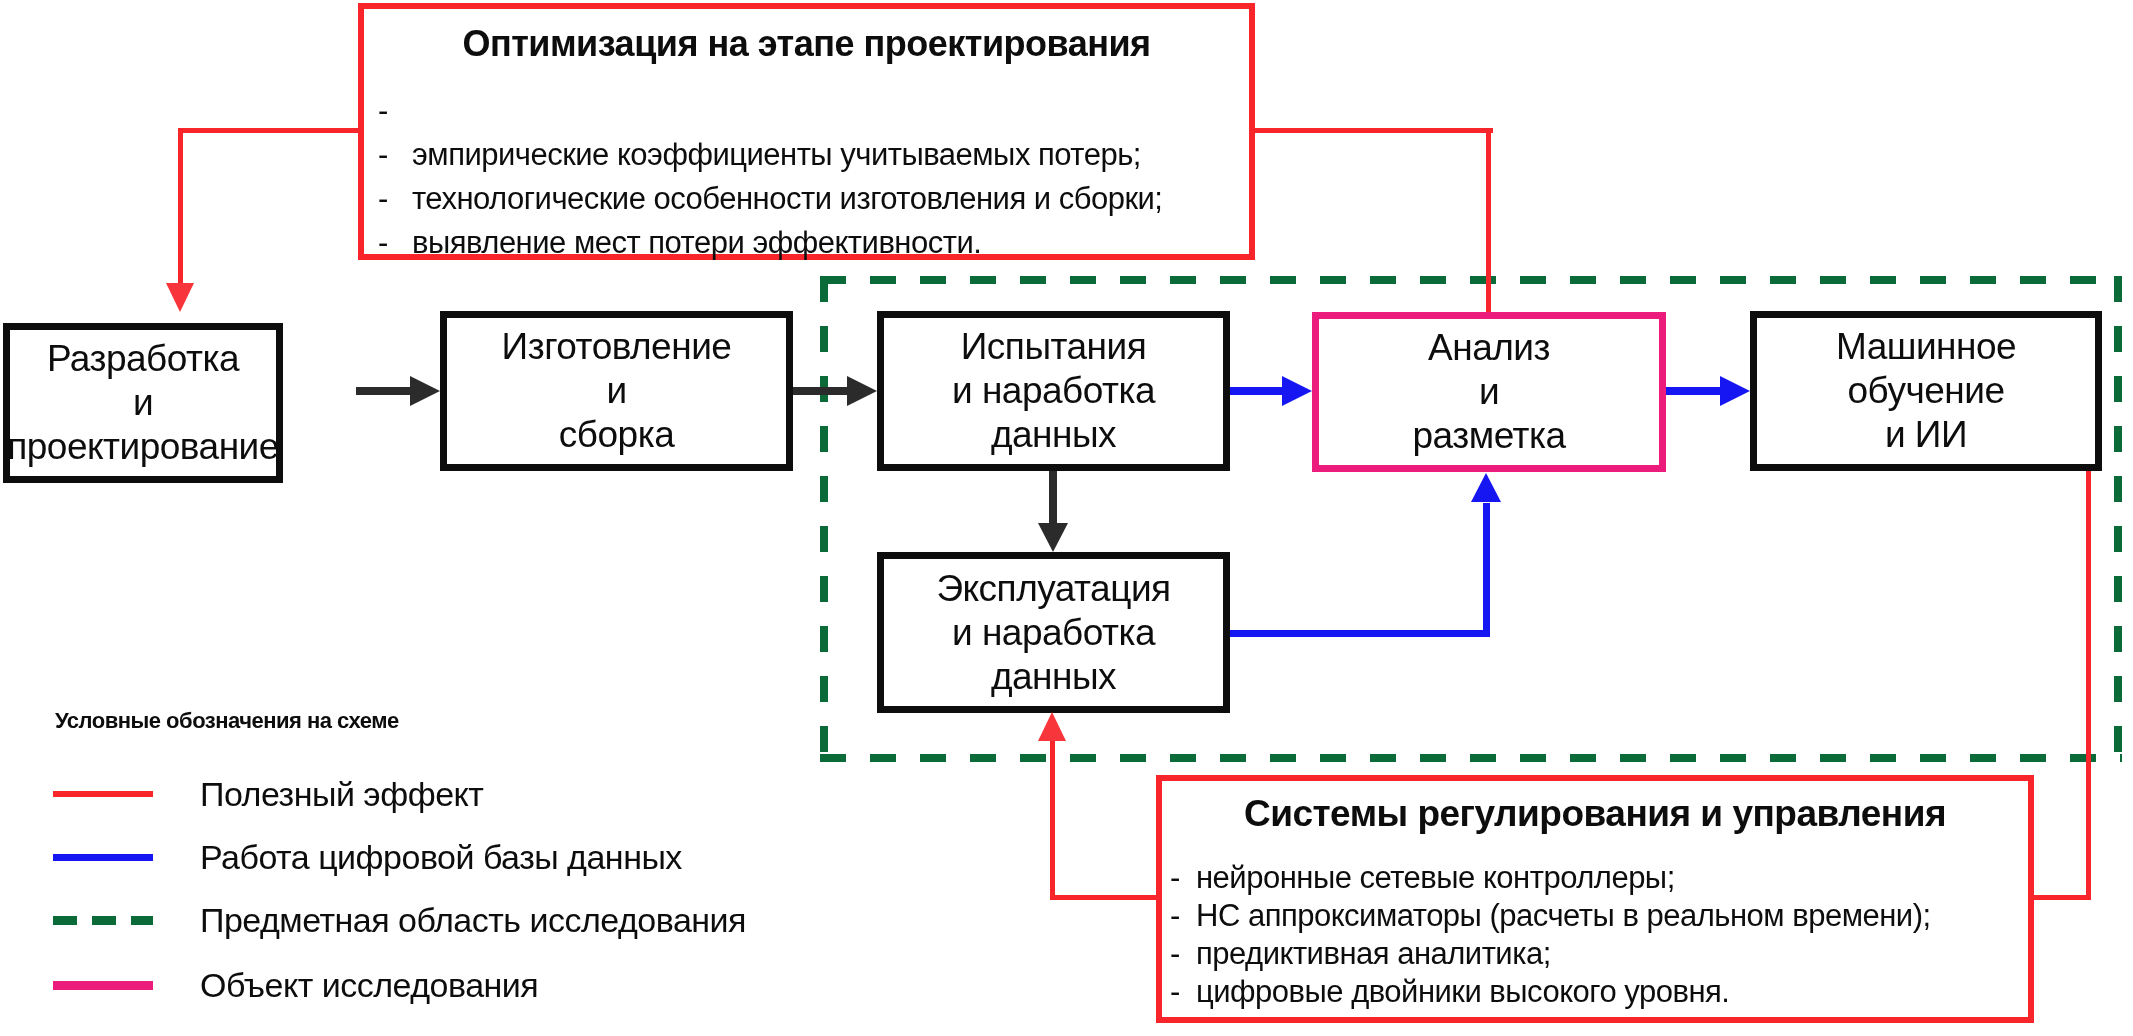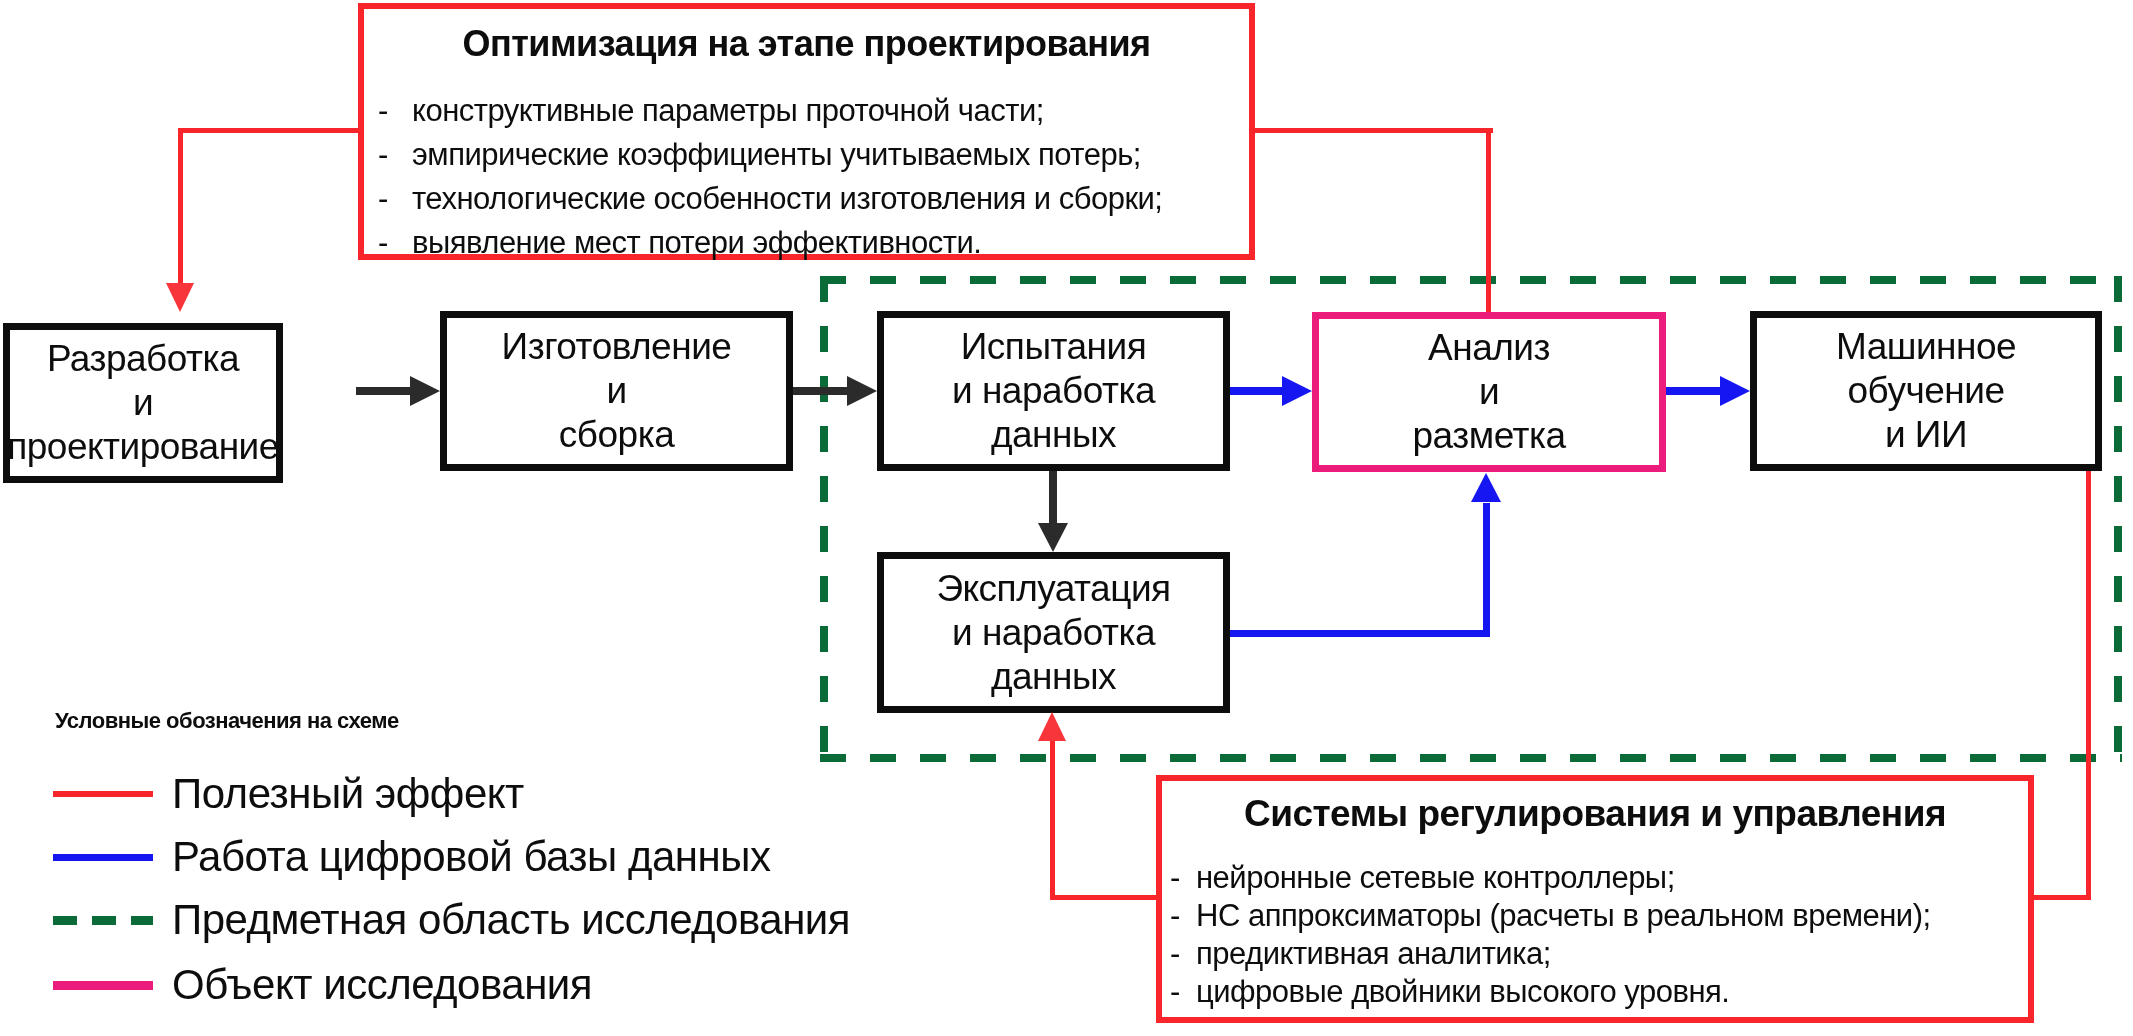--- a/index.html
+++ b/index.html
@@ -85,21 +85,21 @@
     font-size: 22px;
     white-space: nowrap;
   }
   .legend-row {
     position: absolute;
     display: flex;
     align-items: center;
     height: 46px;
   }
   .legend-swatch { flex: 0 0 100px; width: 100px; margin-right: 19px; }
-  .legend-label { font-size: 42px; white-space: nowrap; }
+  .legend-label { font-size: 34px; white-space: nowrap; margin-left: 28px; }
   .sw-red   { height: 6px; background: #f8252a; }
   .sw-blue  { height: 7px; background: #1616f2; }
   .sw-green { height: 9px; background: repeating-linear-gradient(90deg, #0a6b38 0 24px, transparent 24px 39px); }
   .sw-pink  { height: 9px; background: #ec1c7c; }
 
   .note-list .bullet-row { font-size: 31px; }
 </style>
 </head>
 <body>
 
@@ -108,21 +108,20 @@
   <div class="dash-h" style="left:820px; top:276px; width:1302px;"></div>
   <div class="dash-h" style="left:820px; top:754px; width:1302px;"></div>
   <div class="dash-v" style="left:820px; top:276px; height:486px;"></div>
   <div class="dash-v" style="left:2114px; top:276px; height:486px;"></div>
 
   <div class="note-box" style="left:358px; top:3px; width:897px; height:257px;">
     <div class="note-title" style="top:14px;">Оптимизация на этапе проектирования</div>
     <div class="note-list" style="left:14px; top:80px; right:10px;">
       <div class="bullet-row" style="height:44px;">
         <span class="bullet-dash" style="width:34px;">-</span>
-        <span class="bullet-text">конструктивные параметры проточной части;</span>
       </div>
       <div class="bullet-row" style="height:44px;">
         <span class="bullet-dash" style="width:34px;">-</span>
         <span class="bullet-text">эмпирические коэффициенты учитываемых потерь;</span>
       </div>
       <div class="bullet-row" style="height:44px;">
         <span class="bullet-dash" style="width:34px;">-</span>
         <span class="bullet-text">технологические особенности изготовления и сборки;</span>
       </div>
       <div class="bullet-row" style="height:44px;">

